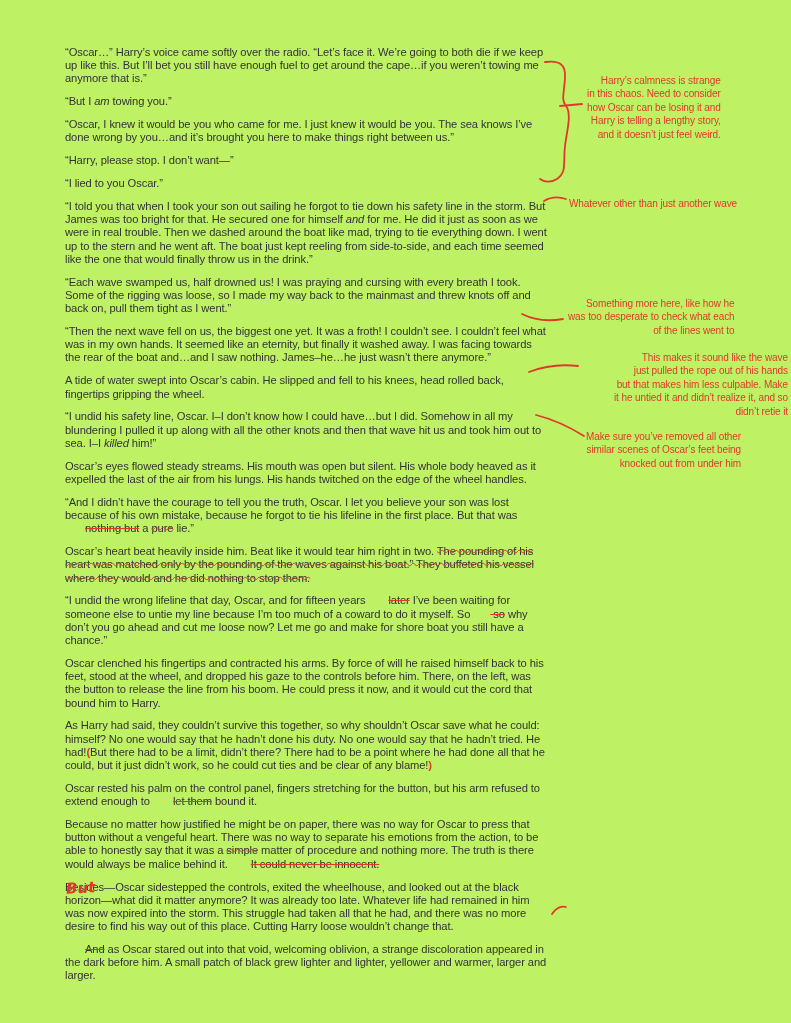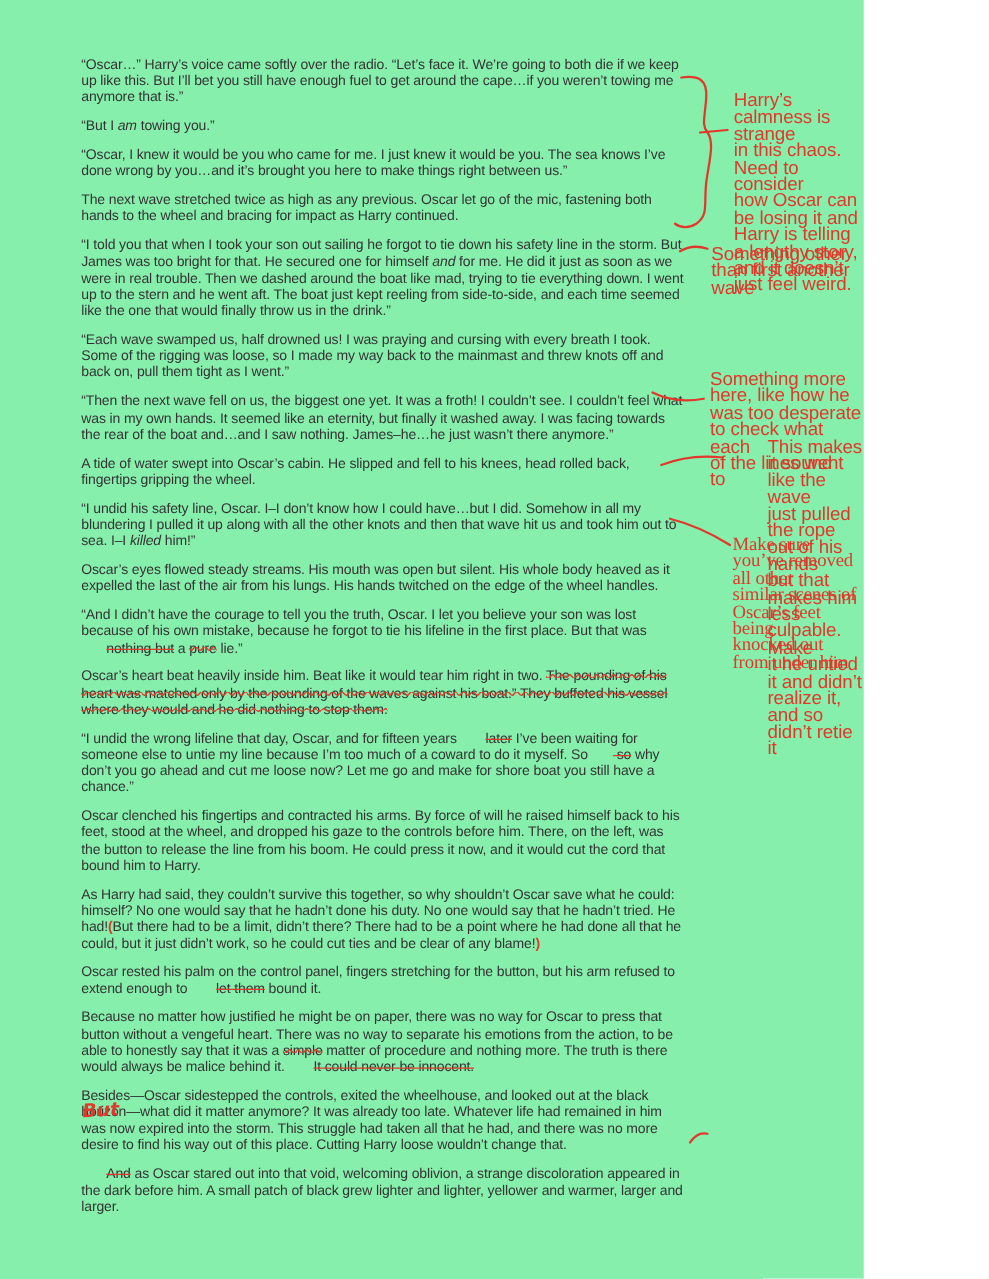--- a/index.html
+++ b/index.html
@@ -1,17 +1,17 @@
 <!DOCTYPE html>
 <html style="--red: #e2382b;"><head>
 <meta charset="utf-8">
 <style>
   html,body { margin:0; padding:0; background:#ffffff; }
   .page {
-    position:relative; width:691px; height:1023px; background:#86efac;
+    position:relative; width:791px; height:1023px; background:#bef264;
     overflow:hidden; font-family:"Liberation Sans", sans-serif;
   }
   .ms {
     position:absolute; left:65px; top:46px; width:482px;
     font-size:11.2px; line-height:13.2px; letter-spacing:-0.1px;
     color:#333333; text-align:left;
   }
   .ms p { margin:0 0 9.7px 0; }
   .i  { font-style:italic; }
   .st {
@@ -22,41 +22,43 @@
   }
   .stw {
     text-decoration-line:line-through;
     text-decoration-style:wavy;
     text-decoration-color:var(--red);
     text-decoration-thickness:1px;
   }
   .red { color:var(--red); font-weight:bold; }
   .comment {
     position:absolute; color:var(--red);
-    font-size:15px; line-height:13.4px; letter-spacing:-0.1px;
+    font-size:10px; line-height:13.4px; letter-spacing:-0.1px;
     white-space:pre-line;
+    text-align:right;
   }
   .hw {
     position:absolute; left:66px; top:881px; color:var(--red);
     font-family:"DejaVu Sans", sans-serif; font-style:italic; font-weight:600;
     font-size:15px; line-height:15px; transform:rotate(-3deg);
   }
   .overlay { position:absolute; left:0; top:0; pointer-events:none; }
   .overlay path { fill:none; stroke:var(--red); stroke-width:1.8; stroke-linecap:round; }
 </style>
 </head>
 <body>
 
 <div class="page">
 
   <div class="ms" id="manuscript">
       <p><span>“Oscar…” Harry’s voice came softly over the radio. “Let’s face it. We’re going to both die if we keep up like this. But I’ll bet you still have enough fuel to get around the cape…if you weren’t towing me anymore that is.”</span></p>
       <p><span>“But I </span><span class="i">am</span><span> towing you.”</span></p>
       <p><span>“Oscar, I knew it would be you who came for me. I just knew it would be you. The sea knows I’ve done wrong by you…and it’s brought you here to make things right between us.”</span></p>
-      <p><span>The next wave stretched twice as high as any previous. Oscar let go of the mic, fastening both hands to the wheel and bracing for impact as Harry continued.</span></p>
+      <p><span>“Harry, please stop. I don’t want—”</span></p>
+      <p><span>“I lied to you Oscar.”</span></p>
       <p><span>“I told you that when I took your son out sailing he forgot to tie down his safety line in the storm. But James was too bright for that. He secured one for himself </span><span class="i">and</span><span> for me. He did it just as soon as we were in real trouble. Then we dashed around the boat like mad, trying to tie everything down. I went up to the stern and he went aft. The boat just kept reeling from side-to-side, and each time seemed like the one that would finally throw us in the drink.”</span></p>
       <p><span>“Each wave swamped us, half drowned us! I was praying and cursing with every breath I took. Some of the rigging was loose, so I made my way back to the mainmast and threw knots off and back on, pull them tight as I went.”</span></p>
       <p><span>“Then the next wave fell on us, the biggest one yet. It was a froth! I couldn’t see. I couldn’t feel what was in my own hands. It seemed like an eternity, but finally it washed away. I was facing towards the rear of the boat and…and I saw nothing. James–he…he just wasn’t there anymore.”</span></p>
       <p><span>A tide of water swept into Oscar’s cabin. He slipped and fell to his knees, head rolled back, fingertips gripping the wheel.</span></p>
       <p><span>“I undid his safety line, Oscar. I–I don’t know how I could have…but I did. Somehow in all my blundering I pulled it up along with all the other knots and then that wave hit us and took him out to sea. I–I </span><span class="i">killed</span><span> him!”</span></p>
       <p><span>Oscar’s eyes flowed steady streams. His mouth was open but silent. His whole body heaved as it expelled the last of the air from his lungs. His hands twitched on the edge of the wheel handles.</span></p>
       <p><span>“And I didn’t have the courage to tell you the truth, Oscar. I let you believe your son was lost because of his own mistake, because he forgot to tie his lifeline in the first place. But that was </span><span class="st">nothing but</span><span> a </span><span class="stw">pure</span><span> lie.”</span></p>
       <p><span>Oscar’s heart beat heavily inside him. Beat like it would tear him right in two. </span><span class="stw">The pounding of his heart was matched only by the pounding of the waves against his boat.” They buffeted his vessel where they would and he did nothing to stop them.</span></p>
       <p><span>“I undid the wrong lifeline that day, Oscar, and for fifteen years </span><span class="st">later</span><span> I’ve been waiting for someone else to untie my line because I’m too much of a coward to do it myself. So</span><span class="st"> so</span><span> why don’t you go ahead and cut me loose now? Let me go and make for shore boat you still have a chance.”</span></p>
       <p><span>Oscar clenched his fingertips and contracted his arms. By force of will he raised himself back to his feet, stood at the wheel, and dropped his gaze to the controls before him. There, on the left, was the button to release the line from his boom. He could press it now, and it would cut the cord that bound him to Harry.</span></p>
@@ -67,30 +69,30 @@
       <p><span class="st">And</span><span> as Oscar stared out into that void, welcoming oblivion, a strange discoloration appeared in the dark before him. A small patch of black grew lighter and lighter, yellower and warmer, larger and larger. </span></p>
     </div>
 
   <span class="hw">But</span>
 
   <div class="comment" style="left:587px; top:74px;">Harry’s calmness is strange
 in this chaos. Need to consider
 how Oscar can be losing it and
 Harry is telling a lengthy story,
 and it doesn’t just feel weird.</div>
-  <div class="comment" style="left:569px; top:197px;">Something other than first another wave</div>
+  <div class="comment" style="left:569px; top:197px;">Whatever other than just another wave</div>
   <div class="comment" style="left:568px; top:297px;">Something more here, like how he
 was too desperate to check what each
 of the lines went to</div>
   <div class="comment" style="left:614px; top:351px;">This makes it sound like the wave
 just pulled the rope out of his hands
 but that makes him less culpable. Make
 it he untied it and didn’t realize it, and so
 didn’t retie it</div>
-  <div class="comment" style="left:586px; top:430px;font-family:Liberation Serif, serif;">Make sure you’ve removed all other
+  <div class="comment" style="left:586px; top:430px;">Make sure you’ve removed all other
 similar scenes of Oscar’s feet being
 knocked out from under him</div>
 
   <svg class="overlay" width="791" height="1023" viewBox="0 0 791 1023">
     <path d="M545 62 C559 60 566 64 565 78 C564 94 561 100 566 106 C572 114 567 130 565 146 C563 164 567 172 557 179 C551 183 544 182 540 179"></path>
     <path d="M560 106 L582 104"></path>
     <path d="M544 201 Q554 195 566 199"></path>
     <path d="M522 314 Q540 323 563 319"></path>
     <path d="M529 372 Q552 363 578 366"></path>
     <path d="M536 415 Q560 421 584 436"></path>

